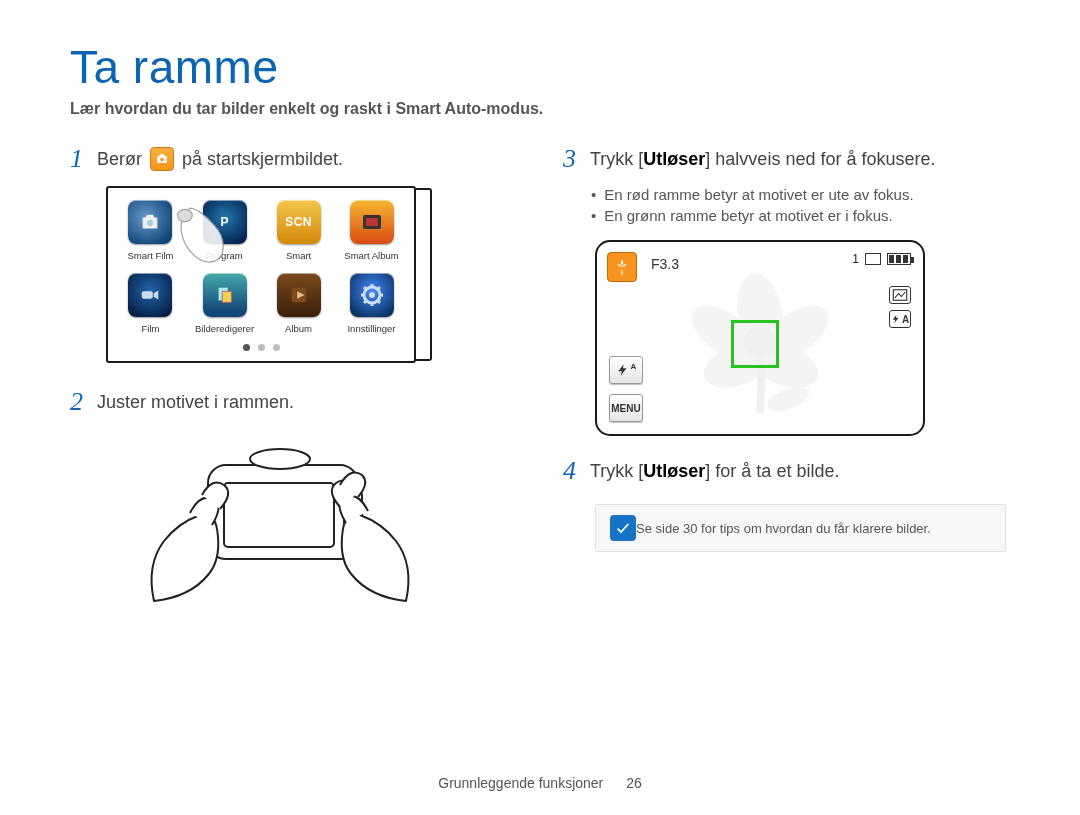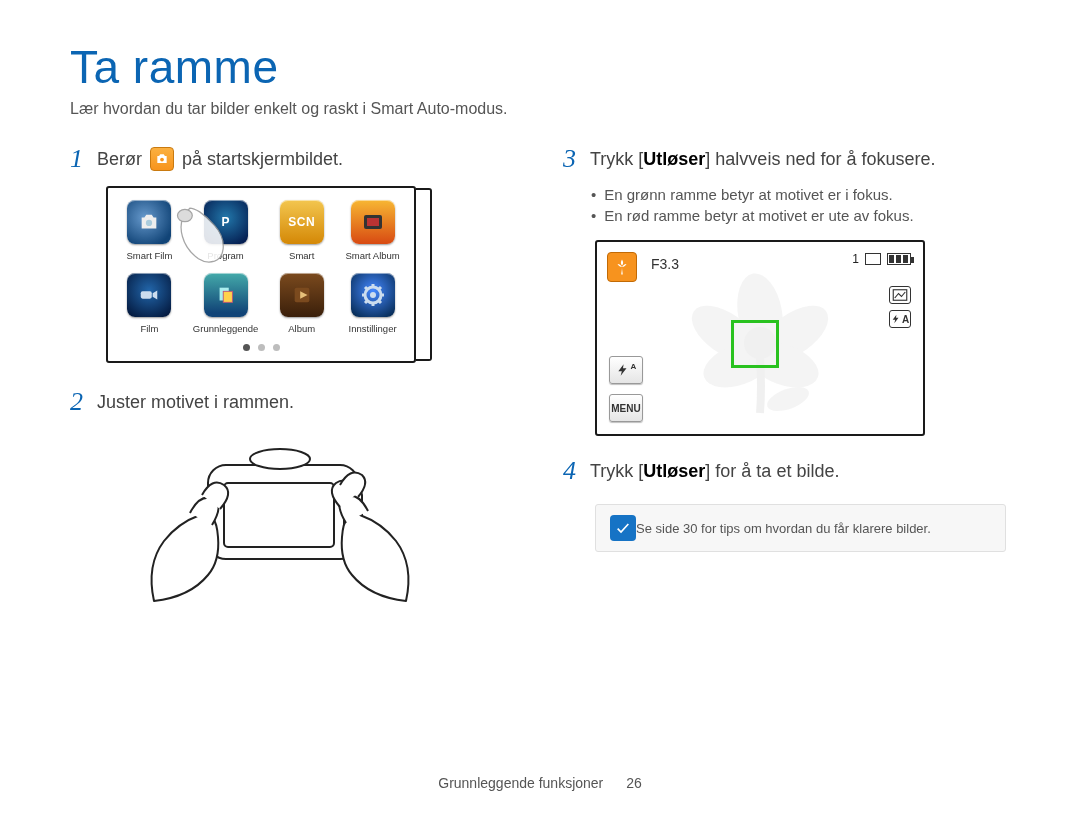--- a/index.html
+++ b/index.html
@@ -18,21 +18,21 @@
     font-size: 46px;
     font-weight: 300;
     color: #0b65b3;
     margin-bottom: 6px;
     letter-spacing: 0.5px;
   }
   .subtitle {
     font-size: 16px;
     color: #555;
     margin-bottom: 28px;
-    font-weight: 400;
+    font-weight: 700;
   }
   .cols {
     display: flex;
     gap: 46px;
   }
   .col { flex: 1; }
 
   .step {
     margin-bottom: 20px;
   }
@@ -142,21 +142,21 @@
   .hands {
     width: 300px; height: 180px;
     margin-left: 60px;
   }
 
   
   .lcd {
     width: 330px; height: 196px;
     margin: 0 0 22px 32px;
     border: 2px solid #1a1a1a;
-    border-radius: 3px;
+    border-radius: 15px;
     background: #fff;
     position: relative;
     padding: 10px 12px;
   }
   .lcd .flower {
     position:absolute; inset:0;
     display:flex; align-items:center; justify-content:center;
     opacity:0.20;
   }
   .lcd .flower svg{ width:200px; height:170px;}
@@ -297,21 +297,21 @@
               </div>
               <span>Film</span>
             </div>
             <div class="app">
               <div class="ico ico-editor">
                  <svg viewBox="0 0 24 24" width="22" height="22">
                     <rect x="5" y="4" width="10" height="14" fill="#aee"></rect>
                     <rect x="9" y="8" width="10" height="12" fill="#ffd24d" stroke="#b57" stroke-width="1"></rect>
                   </svg>
               </div>
-              <span>Grunnleggende</span>
+              <span>Bilderedigerer</span>
             </div>
             <div class="app">
               <div class="ico ico-album">
                  <svg viewBox="0 0 24 24" width="22" height="22">
                     <rect x="4" y="4" width="16" height="16" rx="2" fill="#7b4a1e"></rect>
                     <polygon points="10,8 18,12 10,16" fill="#e6c07a"></polygon>
                   </svg>
               </div>
               <span>Album</span>
             </div>
@@ -376,22 +376,22 @@
     <div class="col">
 
       <div class="step">
         <div class="step-head">
           <span class="step-num">3</span>
           <span>
             <span>Trykk [</span><b>Utløser</b><span>] halvveis ned for å fokusere.</span>
           </span>
         </div>
         <ul class="bullets">
+          <li>En rød ramme betyr at motivet er ute av fokus.</li>
           <li>En grønn ramme betyr at motivet er i fokus.</li>
-          <li>En rød ramme betyr at motivet er ute av fokus.</li>
         </ul>
 
         <div class="lcd">
           <div class="flower">
             <svg viewBox="0 0 200 170">
               <g fill="#c9c9c9">
                 <ellipse cx="100" cy="60" rx="22" ry="40" transform="rotate(-10 100 60)"></ellipse>
                 <ellipse cx="65" cy="80" rx="20" ry="38" transform="rotate(-55 65 80)"></ellipse>
                 <ellipse cx="135" cy="80" rx="20" ry="38" transform="rotate(55 135 80)"></ellipse>
                 <ellipse cx="78" cy="112" rx="20" ry="36" transform="rotate(-110 78 112)"></ellipse>

